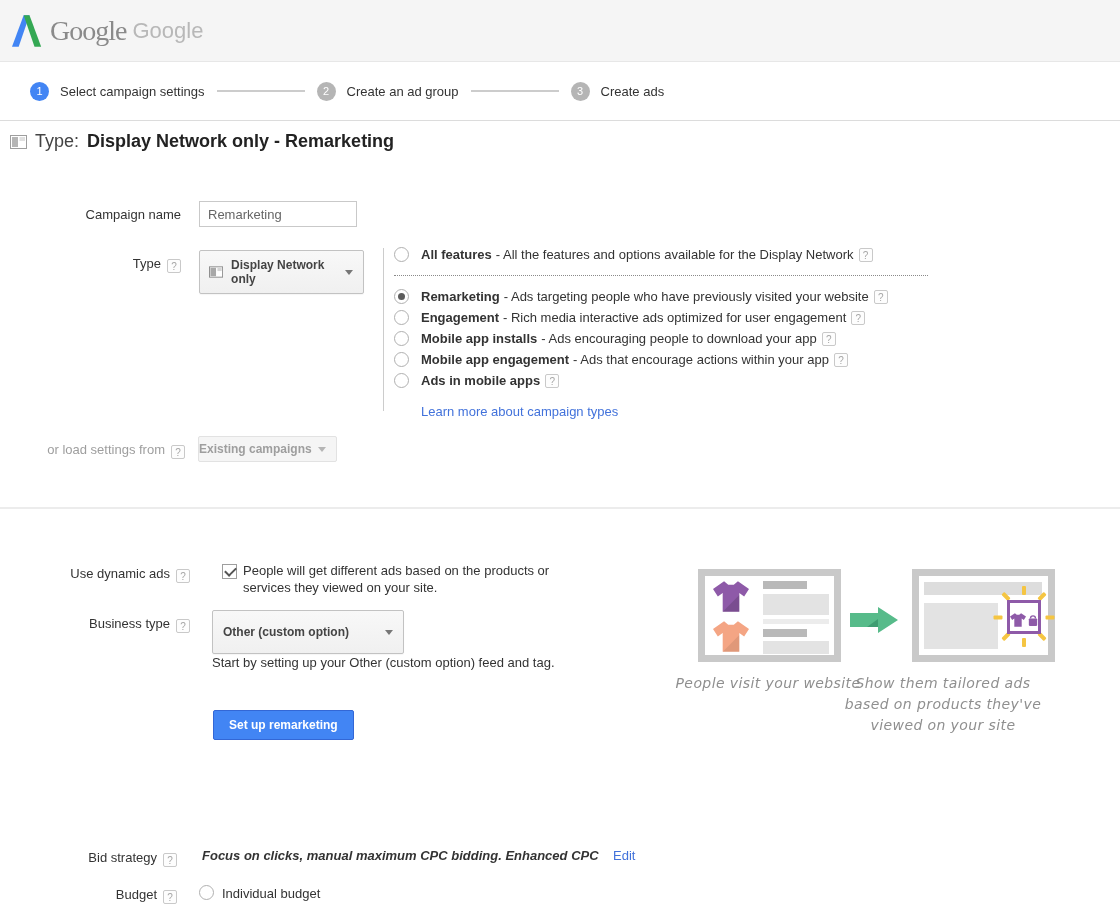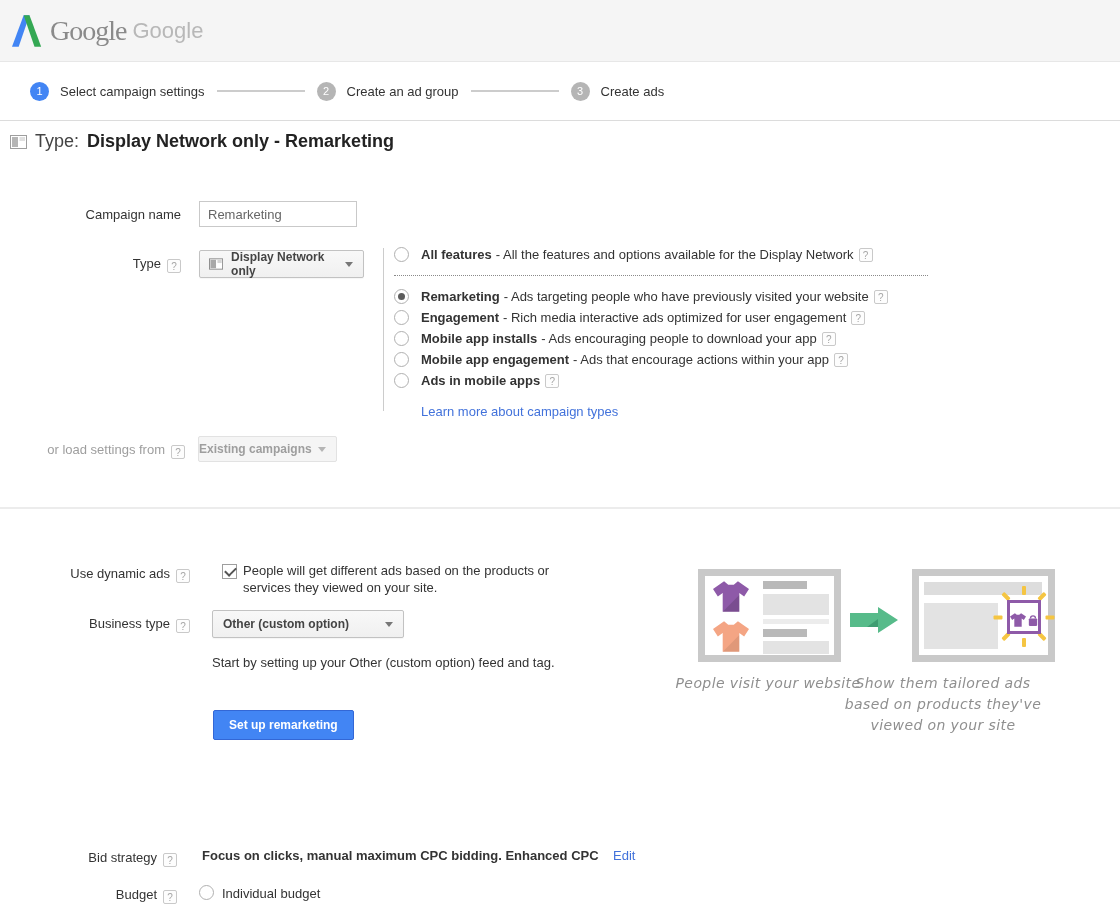--- a/index.html
+++ b/index.html
@@ -33,21 +33,21 @@
   .pt-icon { width:17px; height:14px; margin-right:8px; }
   .pt-prefix { font-size:18px; color:#444; margin-right:8px; }
   .pt-title { font-size:18px; font-weight:bold; color:#222; }
 
   .label-col { position:absolute; left:0; text-align:right; font-size:13px; color:#333; }
   .muted { color:#9e9e9e; }
   .help-box { display:inline-block; width:14px; height:14px; line-height:13px; text-align:center; font-size:10px; color:#a6a6a6; background:#fdfdfd; border:1px solid #c9c9c9; border-radius:2px; margin-left:6px; vertical-align:-2px; cursor:pointer; }
 
   .text-input { position:absolute; left:199px; top:80px; width:158px; height:26px; border:1px solid #c9c9c9; font-family:"Liberation Sans",sans-serif; font-size:13px; color:#666; padding:0 8px; background:#fff; }
 
-  .dd-btn { position:absolute; height:28px; background:linear-gradient(#f8f8f8,#f0f0f0); border:1px solid #c2c2c2; border-radius:2px; display:flex; align-items:center; font-size:12px; font-weight:bold; color:#444; cursor:pointer; box-shadow:0 1px 1px rgba(0,0,0,0.04); }
+  .dd-btn { position:absolute; height:44px; background:linear-gradient(#f8f8f8,#f0f0f0); border:1px solid #c2c2c2; border-radius:2px; display:flex; align-items:center; font-size:12px; font-weight:bold; color:#444; cursor:pointer; box-shadow:0 1px 1px rgba(0,0,0,0.04); }
   .dd-caret { width:0; height:0; border-left:4px solid transparent; border-right:4px solid transparent; border-top:5px solid #777; margin-left:auto; margin-right:10px; }
   .dd-disabled { background:#f5f5f5; border:1px solid #e2e2e2; color:#9e9e9e; box-shadow:none; }
   .dd-disabled .dd-caret { border-top-color:#b5b5b5; }
   .grid-ic { width:15px; height:12px; margin:0 8px 0 9px; }
 
   .type-dd { left:199px; top:129px; width:165px; }
   .load-dd { left:198px; top:315px; width:139px; height:26px; }
   .biz-dd  { left:212px; top:489px; width:192px; padding-left:10px; }
 
   .vdivider { position:absolute; left:383px; top:127px; height:163px; border-left:1px solid #ccc; }
@@ -92,21 +92,21 @@
   .r1 { left:103px; top:10px; }
   .r2 { left:103px; top:62px; }
   .r3 { left:77px; top:37px; transform:rotate(90deg); }
   .r4 { left:129px; top:37px; transform:rotate(90deg); }
   .r5 { left:85px; top:16px; transform:rotate(-45deg); }
   .r6 { left:121px; top:16px; transform:rotate(45deg); }
   .r7 { left:85px; top:56px; transform:rotate(45deg); }
   .r8 { left:121px; top:56px; transform:rotate(-45deg); }
 
   
-  .bid-value { position:absolute; left:202px; top:727px; font-size:13px; font-weight:bold; color:#333; }
+  .bid-value { position:absolute; left:202px; top:727px; font-size:13px; font-weight:bold; color:#333;font-style:italic; }
   .edit-link { position:absolute; left:613px; top:727px; font-size:13px; color:#4272db; text-decoration:none; cursor:pointer; }
   .budget-radio { position:absolute; left:199px; top:764px; }
   .budget-text { position:absolute; left:222px; top:765px; font-size:13px; color:#333; }
 </style>
 </head>
 <body>
 
 <div id="app">
 
   <div class="topbar">

